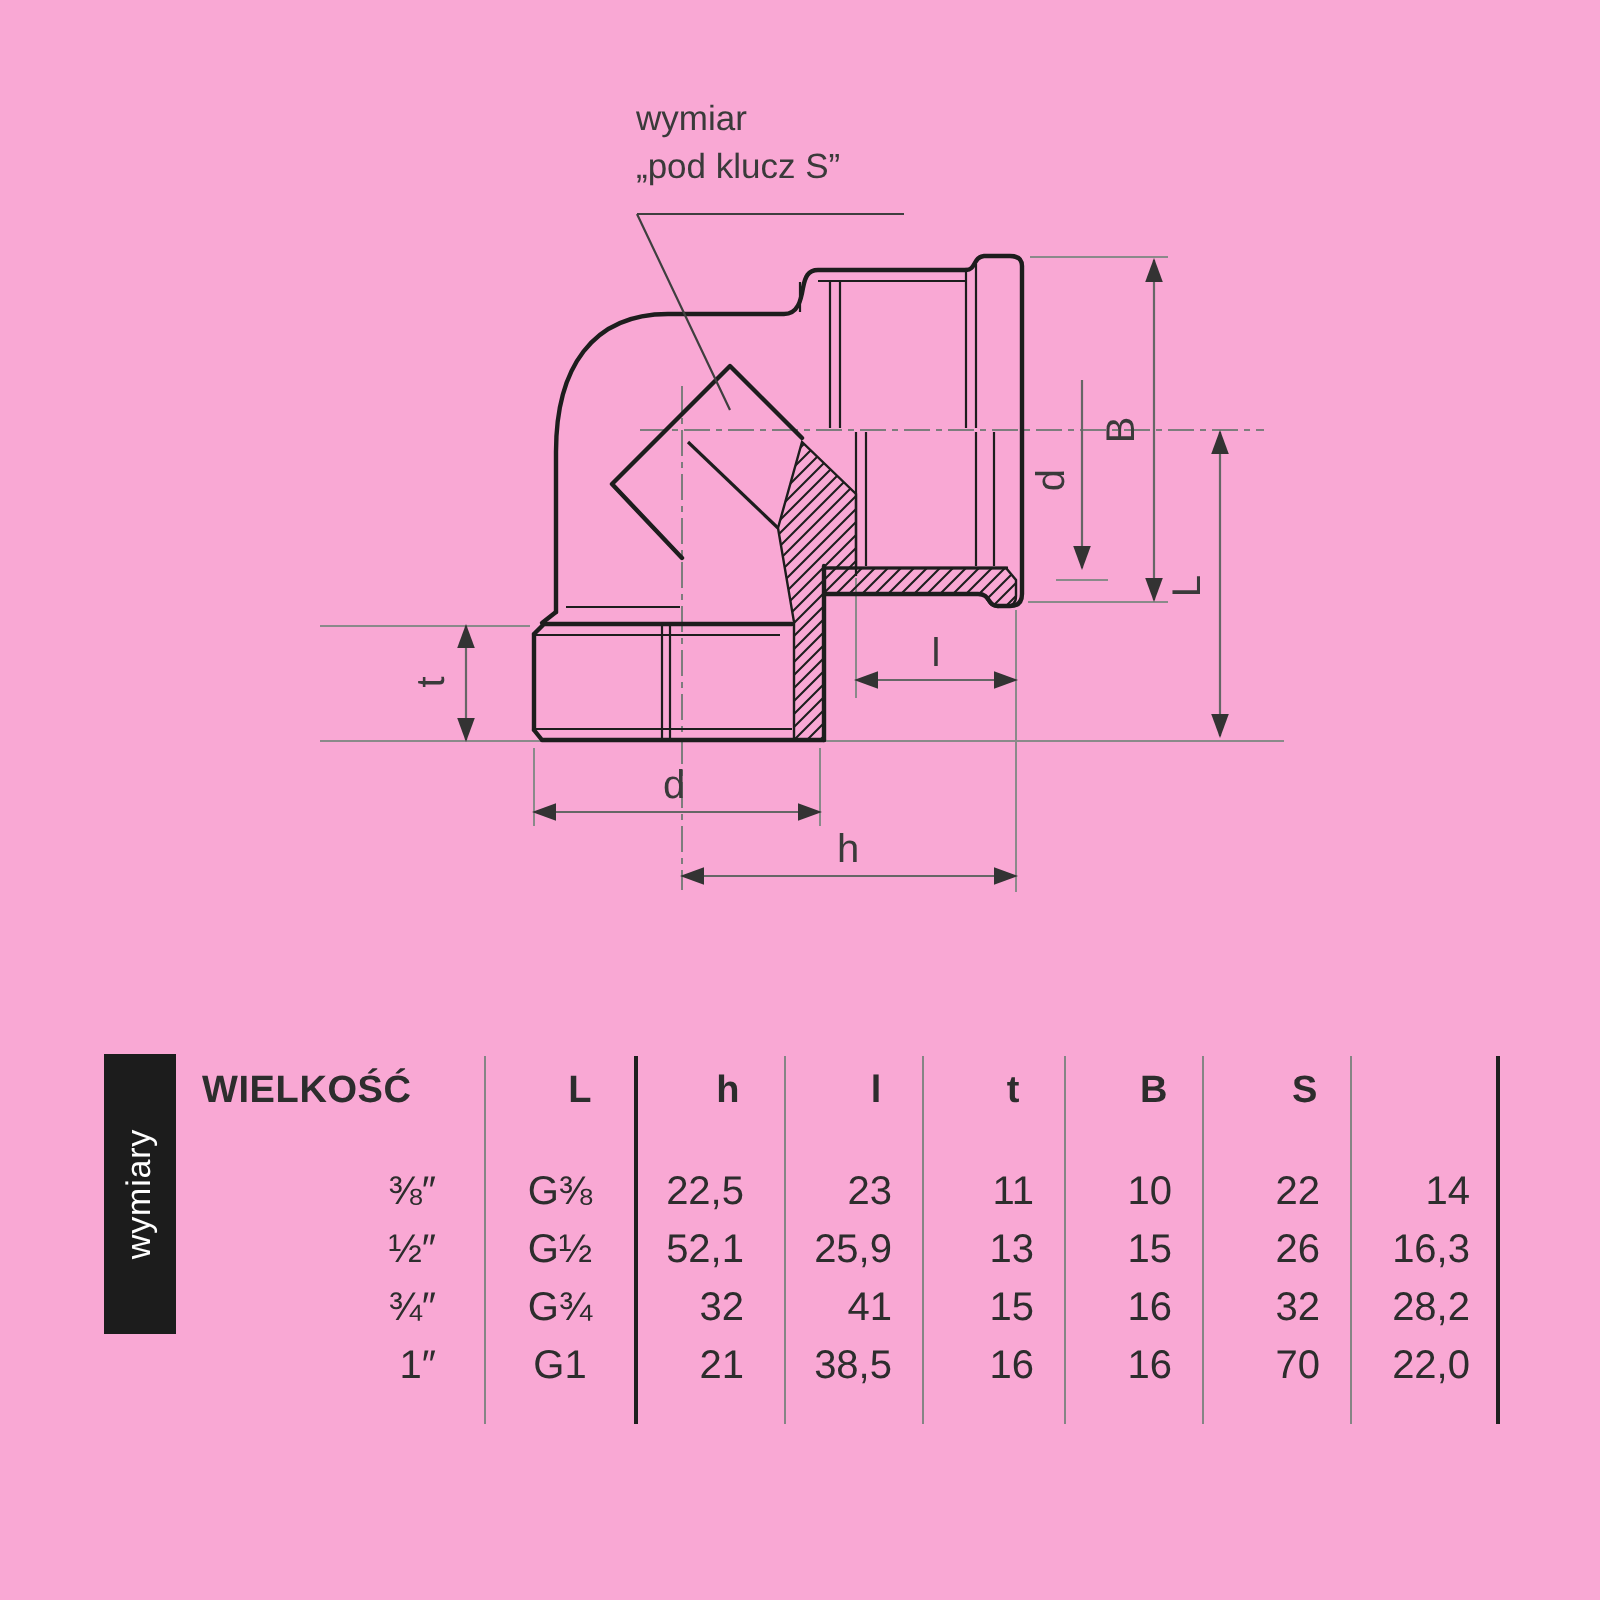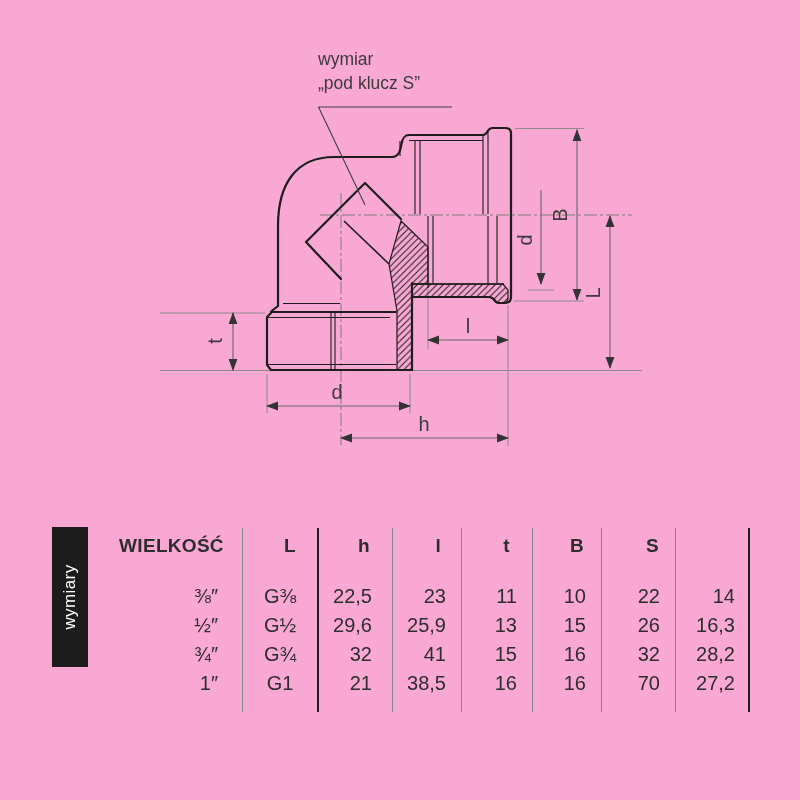--- a/index.html
+++ b/index.html
@@ -13,21 +13,21 @@
   .dim-table{position:absolute;left:95px;top:528px;width:655px;height:184px;font-size:20px;color:#2d2d2d;}
   .vline{position:absolute;top:0;height:184px;width:1px;background:#858585;}
   .vline.thick{width:2px;background:#1f1f1f;}
   .trow{position:absolute;left:0;width:655px;display:flex;}
   .thead{top:0;height:36px;line-height:36px;font-weight:bold;font-size:19px;letter-spacing:.3px;}
   .r0{top:54px;} .r1{top:83px;} .r2{top:112px;} .r3{top:141px;}
   .drow{height:29px;line-height:29px;}
   .cell{box-sizing:border-box;overflow:hidden;}
   .c0{width:147px;} .c1{width:76px;} .c2{width:74px;} .c3{width:69px;}
   .c4{width:71px;} .c5{width:69px;} .c6{width:74px;} .c7{width:75px;}
-  .al{text-align:center;padding-left:6px;}
+  .al{text-align:left;padding-left:6px;}
   .ac{text-align:center;}
   .ar{text-align:right;padding-right:15px;}
   .ar0{text-align:right;padding-right:24px;}
   .ar2{text-align:right;padding-right:20px;}
   .footnote{position:absolute;left:95px;top:733px;font-size:15px;color:#3f3f3f;}
 </style>
 </head>
 <body>
 
 <div class="canvas">
@@ -162,21 +162,21 @@
       <div class="cell c3 ar">23</div>
       <div class="cell c4 ar">11</div>
       <div class="cell c5 ar">10</div>
       <div class="cell c6 ar">22</div>
       <div class="cell c7 ar">14</div>
     </div>
 
     <div class="trow drow r1">
       <div class="cell c0 ar0">½″</div>
       <div class="cell c1 ac">G½</div>
-      <div class="cell c2 ar2">29,6</div>
+      <div class="cell c2 ar2">52,1</div>
       <div class="cell c3 ar">25,9</div>
       <div class="cell c4 ar">13</div>
       <div class="cell c5 ar">15</div>
       <div class="cell c6 ar">26</div>
       <div class="cell c7 ar">16,3</div>
     </div>
 
     <div class="trow drow r2">
       <div class="cell c0 ar0">¾″</div>
       <div class="cell c1 ac">G¾</div>
@@ -189,18 +189,18 @@
     </div>
 
     <div class="trow drow r3">
       <div class="cell c0 ar0">1″</div>
       <div class="cell c1 ac">G1</div>
       <div class="cell c2 ar2">21</div>
       <div class="cell c3 ar">38,5</div>
       <div class="cell c4 ar">16</div>
       <div class="cell c5 ar">16</div>
       <div class="cell c6 ar">70</div>
-      <div class="cell c7 ar">27,2</div>
+      <div class="cell c7 ar">22,0</div>
     </div>
   </div>
 
 
 </div>
 
 </body></html>

